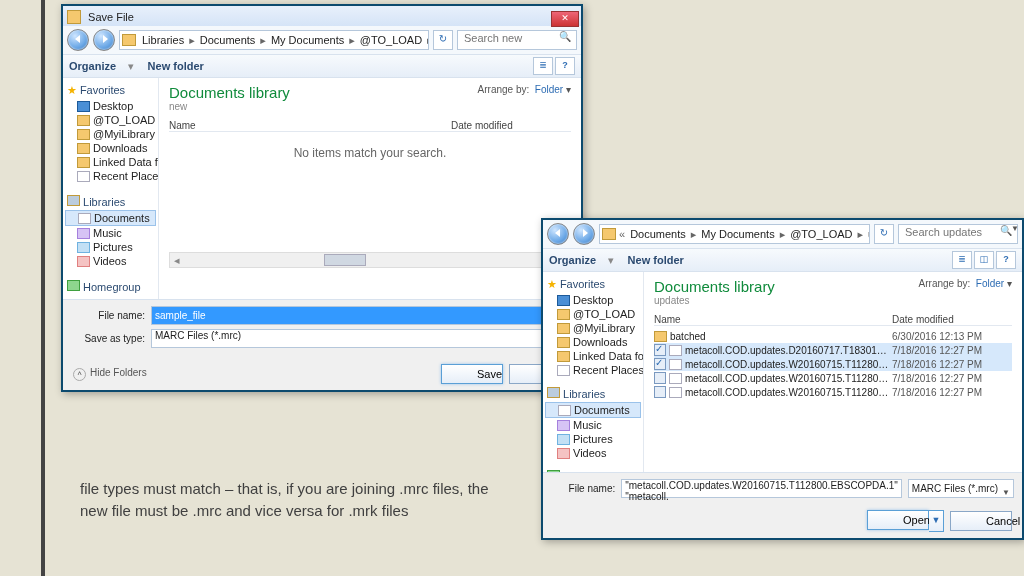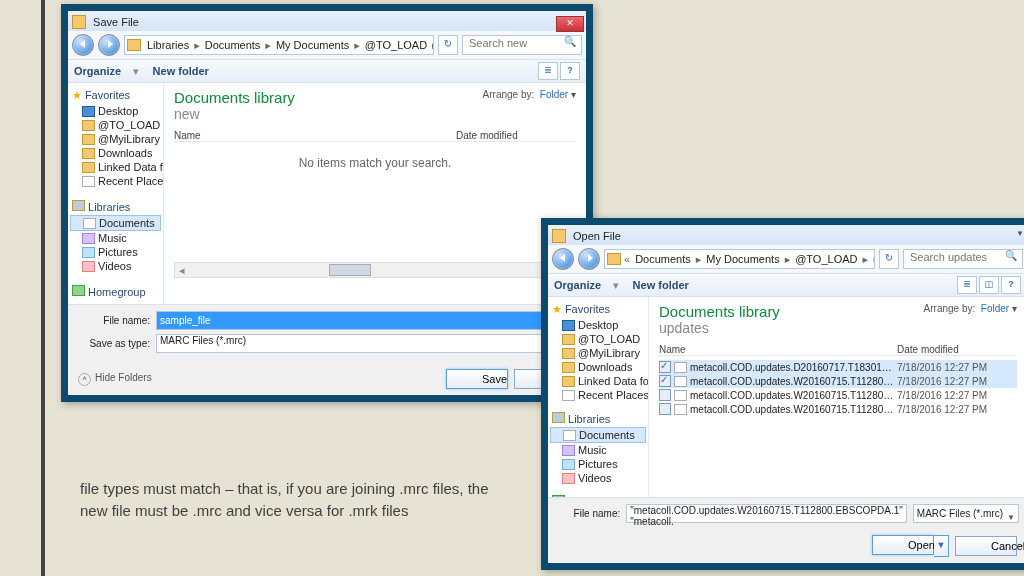--- a/index.html
+++ b/index.html
@@ -1,16 +1,16 @@
 <!DOCTYPE html>
 <html><head>
 <meta charset="utf-8">
 <style>
 body { margin:0; background:#e6e3d4; font-family:"Segoe UI",Tahoma,sans-serif; font-size:11px; color:#222; width:1024px; height:576px; overflow:hidden; position:relative; }
-.dlg { position:absolute; background:#f0f0f0; border:7px solid #0c4a6e; box-shadow:2px 2px 8px rgba(0,0,0,0.3); }
+.dlg { position:absolute; background:#f0f0f0; border:2px solid #0c4a6e; box-shadow:2px 2px 8px rgba(0,0,0,0.3); }
 .dlg1 { left:61px; top:4px; width:518px; }
 .dlg2 { left:541px; top:218px; width:479px; }
 .titlebar { background:linear-gradient(#e8f0fb,#d5e4f7); height:20px; line-height:20px; padding:0 4px; position:relative; }
 .titlebar .ic { display:inline-block; width:12px; height:12px; background:#f5c86e; border:1px solid #c19a3a; vertical-align:middle; margin-right:4px; }
 .titlebar .txt { vertical-align:middle; }
 .closewrap { position:absolute; right:2px; top:1px; }
 .closebtn { display:inline-block; width:26px; height:14px; background:linear-gradient(#e67,#c33); border:1px solid #933; color:#fff; text-align:center; line-height:12px; font-size:9px; }
 .addrbar { background:#f4f8fc; padding:3px 4px; display:flex; align-items:center; gap:4px; border-bottom:1px solid #d8e2ee; }
 .navbtn { width:20px; height:20px; border-radius:50%; background:radial-gradient(circle at 35% 30%,#cfe6ff 0%,#6aa7e6 60%,#2d6cb3 100%); border:1px solid #888; box-shadow:inset 0 0 2px #fff; position:relative; flex-shrink:0; }
 .navbtn::after { content:""; position:absolute; left:7px; top:5px; border-top:4px solid transparent; border-bottom:4px solid transparent; }
@@ -36,21 +36,21 @@
 .navitem.sel { background:#d6e8fb; border:1px solid #9ac2ea; margin:0 2px; padding-left:12px; }
 .icn { display:inline-block; width:11px; height:9px; background:#f5c86e; border:1px solid #c19a3a; flex-shrink:0; }
 .icn.doc { background:#fff; border-color:#aab; }
 .icn.dsk { background:#4a8fd6; border-color:#1c5a9a; }
 .icn.mus { background:#d6c3f5; border-color:#a580dd; }
 .icn.pic { background:#c3e0f5; border-color:#6fb2e0; }
 .icn.vid { background:#f5c3c3; border-color:#e08080; }
 .icn.hg { background:#8ed68e; border-color:#3fa03f; }
 .main { flex:1; padding:6px 10px; overflow:hidden; }
 .libtitle { color:#108b3c; font-size:15px; }
-.libsub { color:#888; font-size:14px; }
+.libsub { color:#888; font-size:10px; }
 .arrange { float:right; font-size:10px; color:#555; }
 .arrange a { color:#2d6cb3; }
 .cols { display:flex; border-bottom:1px solid #e2e8f0; margin-top:8px; font-size:10px; color:#444; }
 .cols div:first-child { flex:1; }
 .cols div:last-child { width:120px; }
 .empty { text-align:center; color:#666; margin-top:14px; font-size:12px; }
 .filelist { margin-top:4px; }
 .filerow { display:flex; padding:1px 0; font-size:10px; align-items:center; }
 .filerow .fn { flex:1; white-space:nowrap; overflow:hidden; text-overflow:ellipsis; }
 .filerow .dm { width:120px; color:#555; }
@@ -204,24 +204,20 @@
     <div class="hidefolders"><span class="chev">˄</span><span>Hide Folders</span></div>
     <span style="flex:1"></span>
     <div class="btnrow">
       <button class="btn primary">Save</button>
       <button class="btn">Cancel</button>
     </div>
   </div>
 </div>
 
 <div class="dlg dlg2 d2">
-  <div class="titlebar">
-    <span class="ic"></span>
-    <span class="txt">Open File</span>
-  </div>
   <div class="addrbar">
     <div class="navbtn bk"></div>
     <div class="navbtn fw"></div>
     <div class="crumbbox">
       <span class="fldic"></span>
         <span class="crumbsep">«</span>
       <span class="crumb">Documents</span>
         <span class="crumbsep">▸</span>
       <span class="crumb">My Documents</span>
         <span class="crumbsep">▸</span>
@@ -296,20 +292,25 @@
     </div>
     <div class="main">
       <span class="arrange"><span>Arrange by:</span> &nbsp;<a>Folder</a> ▾</span>
       <div class="libtitle">Documents library</div>
       <div class="libsub">updates</div>
       <div class="cols">
         <div>Name</div>
         <div>Date modified</div>
       </div>
       <div class="filelist" id="filelist">
+          <div class="filerow">
+            <span class="icn" style="margin-right:3px"></span>
+            <span class="fn">batched</span>
+            <span class="dm">6/30/2016 12:13 PM</span>
+          </div>
           <div class="filerow sel">
             <span class="chk on"></span>
             <span class="icn doc" style="margin-right:3px"></span>
             <span class="fn">metacoll.COD.updates.D20160717.T183015.EBSCOpurchased.1</span>
             <span class="dm">7/18/2016 12:27 PM</span>
           </div>
           <div class="filerow sel">
             <span class="chk on"></span>
             <span class="icn doc" style="margin-right:3px"></span>
             <span class="fn">metacoll.COD.updates.W20160715.T112800.EBSCOPDA.1</span>

